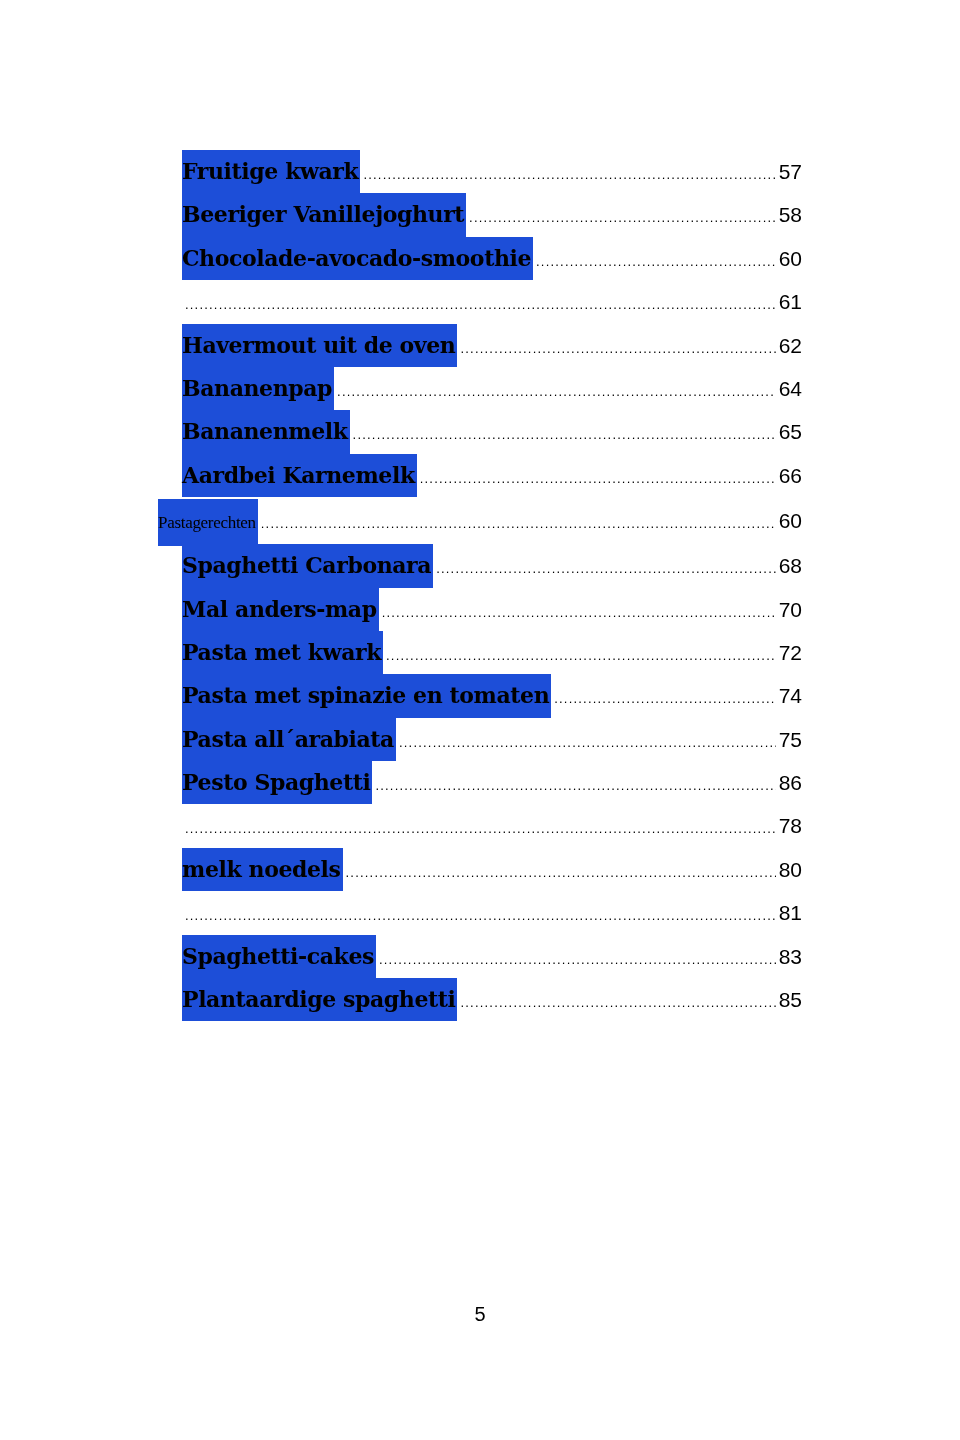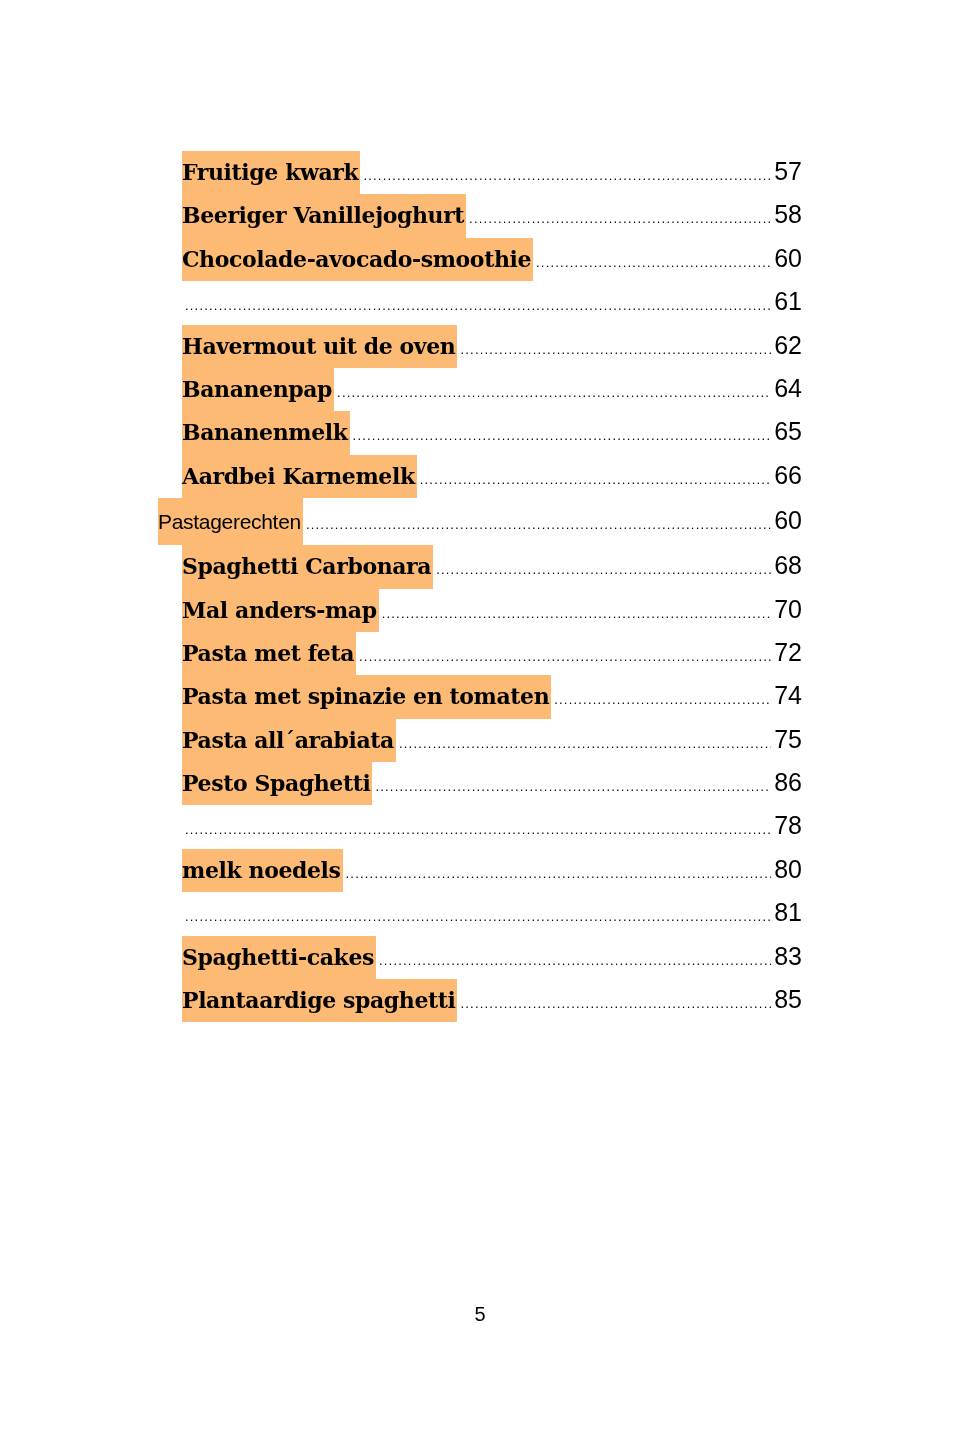--- a/index.html
+++ b/index.html
@@ -30,47 +30,47 @@
     .toc-row.level-2 {
       padding-left: 24px;
     }
     .toc-row.level-1 {
       height: 47px;
       line-height: 47px;
       margin-top: 0;
     }
     .toc-title {
       white-space: nowrap;
-      background: #fdba74;
+      background: #1d4ed8;
       padding-right: 2px;
     }
     .level-2 .toc-title {
       font-family: "DejaVu Serif", "Liberation Serif", serif;
       font-weight: bold;
       font-size: 22px;
       letter-spacing: -0.4px;
     }
     .level-1 .toc-title {
-      font-family: Liberation Sans, sans-serif;
-      font-size: 21px;
+      font-family: Liberation Serif, serif;
+      font-size: 17px;
       letter-spacing: -0.3px;
     }
     .toc-leader {
       flex: 1;
       overflow: hidden;
       white-space: nowrap;
       font-family: "Liberation Sans", sans-serif;
       font-size: 13px;
       letter-spacing: 1.2px;
       color: #000;
       margin: 0 3px;
     }
     .toc-page {
       font-family: "Liberation Sans", sans-serif;
-      font-size: 25px;
+      font-size: 21px;
       white-space: nowrap;
       text-align: right;
     }
     .page-number {
       position: absolute;
       left: 0;
       width: 960px;
       top: 1303px;
       text-align: center;
       font-family: "Liberation Sans", sans-serif;
@@ -129,21 +129,21 @@
     <span class="toc-title">Spaghetti Carbonara</span>
     <span class="toc-leader">............................................................................................................................................</span>
     <span class="toc-page">68</span>
   </div>
   <div class="toc-row level-2">
     <span class="toc-title">Mal anders-map</span>
     <span class="toc-leader">............................................................................................................................................</span>
     <span class="toc-page">70</span>
   </div>
   <div class="toc-row level-2">
-    <span class="toc-title">Pasta met feta</span>
+    <span class="toc-title">Pasta met kwark</span>
     <span class="toc-leader">............................................................................................................................................</span>
     <span class="toc-page">72</span>
   </div>
   <div class="toc-row level-2">
     <span class="toc-title">Pasta met spinazie en tomaten</span>
     <span class="toc-leader">............................................................................................................................................</span>
     <span class="toc-page">74</span>
   </div>
   <div class="toc-row level-2">
     <span class="toc-title">Pasta all´arabiata</span>

